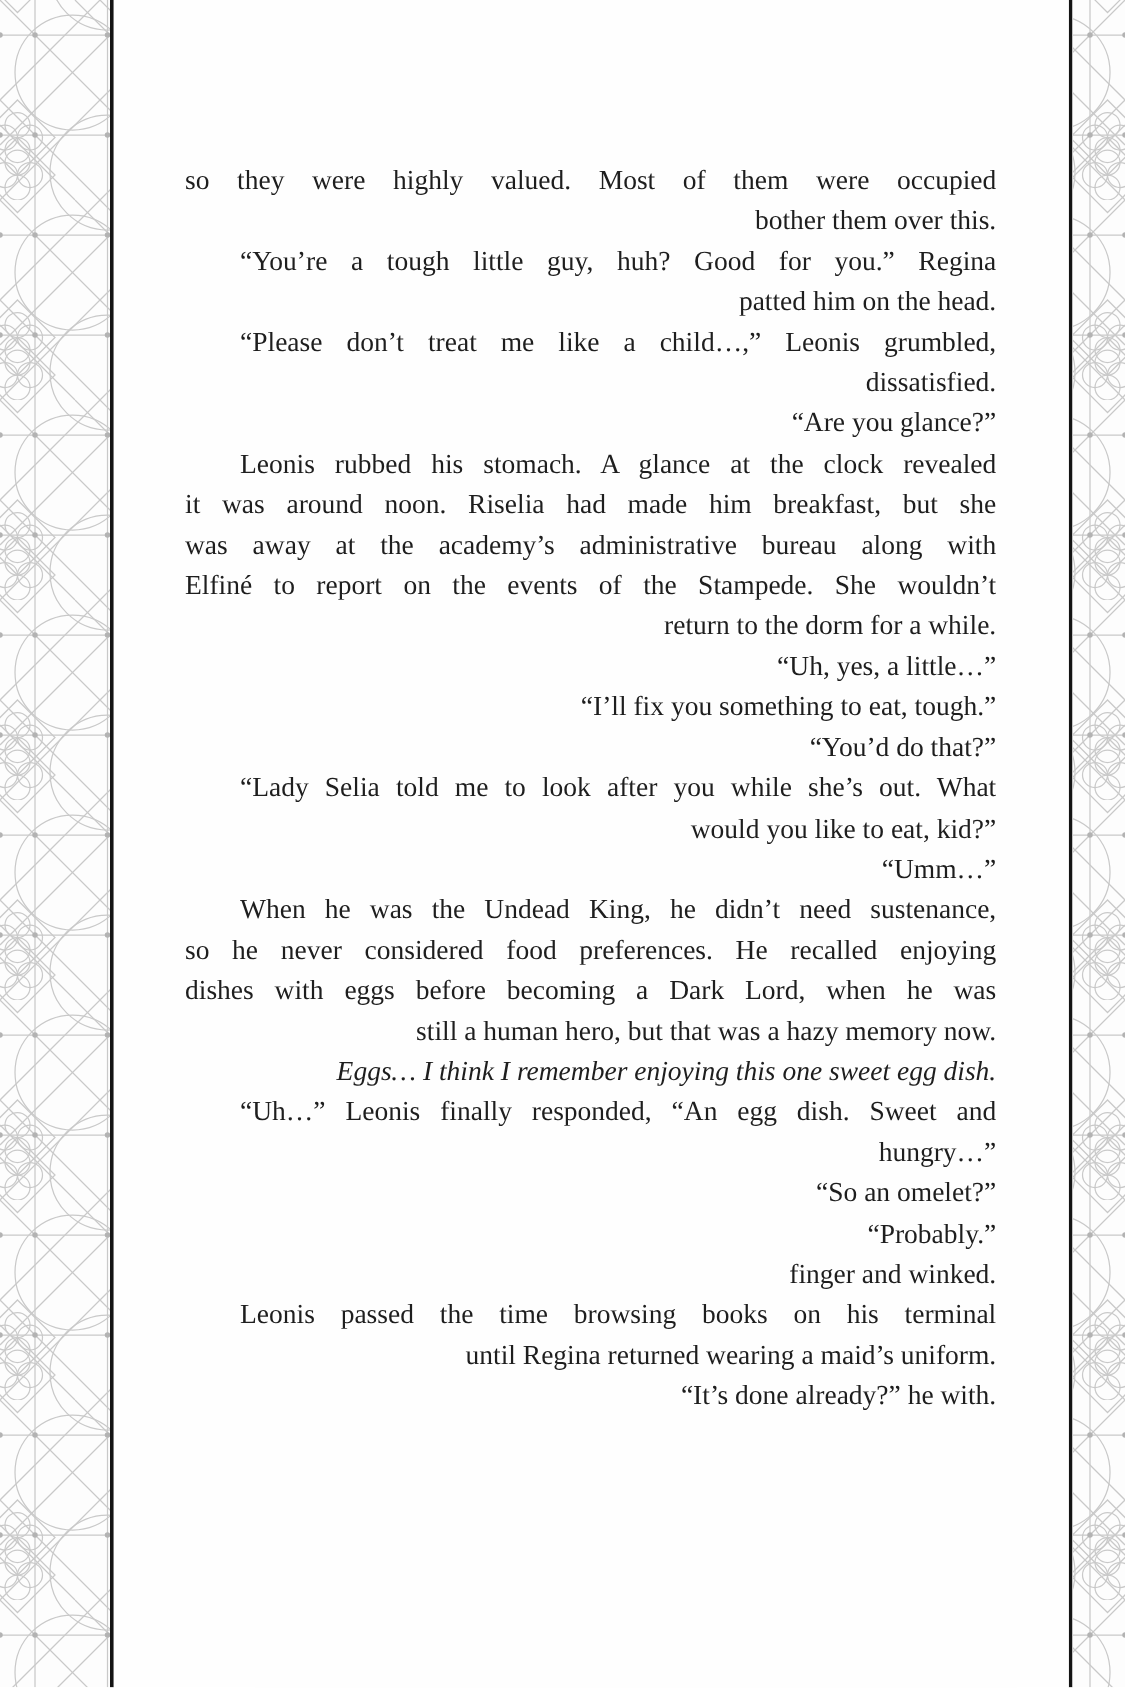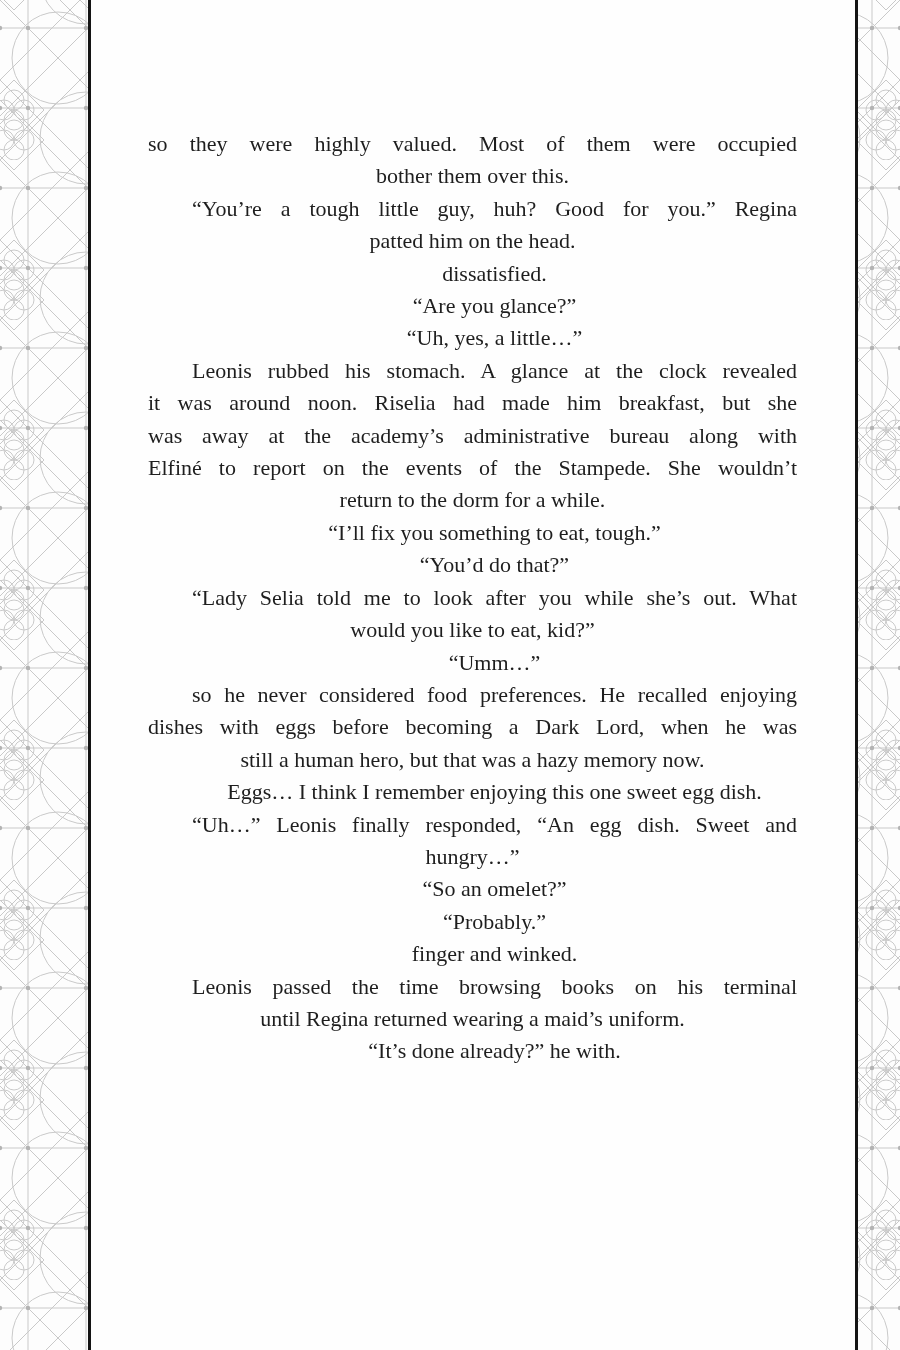--- a/index.html
+++ b/index.html
@@ -20,22 +20,22 @@
   .text-block{
     position:absolute;
     top:128px;
     left:57px;
     width:649px;
     color:#1e1e1e;
     font-size:22px;
     line-height:32.4px;
   }
   .para{margin:0;}
-  .para.italic{}
-  .line{text-align:center;}
+  .para.italic{font-style:italic;}
+  .line{text-align:right;}
   .line.jfull{text-align:justify;text-align-last:justify;}
   .para.indent .line:first-child{text-indent:44px;}
   svg{display:block;}
 </style>
 </head>
 <body>
 
 <div id="screen">
 
   <div class="ornament-strip">
@@ -84,49 +84,51 @@
     <div class="text-block">
         <div class="para">
           <div class="line jfull">so they were highly valued. Most of them were occupied</div>
           <div class="line">bother them over this.</div>
         </div>
         <div class="para indent">
           <div class="line jfull">“You’re a tough little guy, huh? Good for you.” Regina</div>
           <div class="line">patted him on the head.</div>
         </div>
         <div class="para indent">
+          <div class="line jfull">“Please don’t treat me like a child…,” Leonis grumbled,</div>
           <div class="line">dissatisfied.</div>
         </div>
         <div class="para indent">
           <div class="line">“Are you glance?”</div>
-        </div>
-        <div class="para indent">
-          <div class="line">“Uh, yes, a little…”</div>
         </div>
         <div class="para indent">
           <div class="line jfull">Leonis rubbed his stomach. A glance at the clock revealed</div>
           <div class="line jfull">it was around noon. Riselia had made him breakfast, but she</div>
           <div class="line jfull">was away at the academy’s administrative bureau along with</div>
           <div class="line jfull">Elfiné to report on the events of the Stampede. She wouldn’t</div>
           <div class="line">return to the dorm for a while.</div>
         </div>
         <div class="para indent">
+          <div class="line">“Uh, yes, a little…”</div>
+        </div>
+        <div class="para indent">
           <div class="line">“I’ll fix you something to eat, tough.”</div>
         </div>
         <div class="para indent">
           <div class="line">“You’d do that?”</div>
         </div>
         <div class="para indent">
           <div class="line jfull">“Lady Selia told me to look after you while she’s out. What</div>
           <div class="line">would you like to eat, kid?”</div>
         </div>
         <div class="para indent">
           <div class="line">“Umm…”</div>
         </div>
         <div class="para indent">
+          <div class="line jfull">When he was the Undead King, he didn’t need sustenance,</div>
           <div class="line jfull">so he never considered food preferences. He recalled enjoying</div>
           <div class="line jfull">dishes with eggs before becoming a Dark Lord, when he was</div>
           <div class="line">still a human hero, but that was a hazy memory now.</div>
         </div>
         <div class="para italic indent">
           <div class="line">Eggs… I think I remember enjoying this one sweet egg dish.</div>
         </div>
         <div class="para indent">
           <div class="line jfull">“Uh…” Leonis finally responded, “An egg dish. Sweet and</div>
           <div class="line">hungry…”</div>

